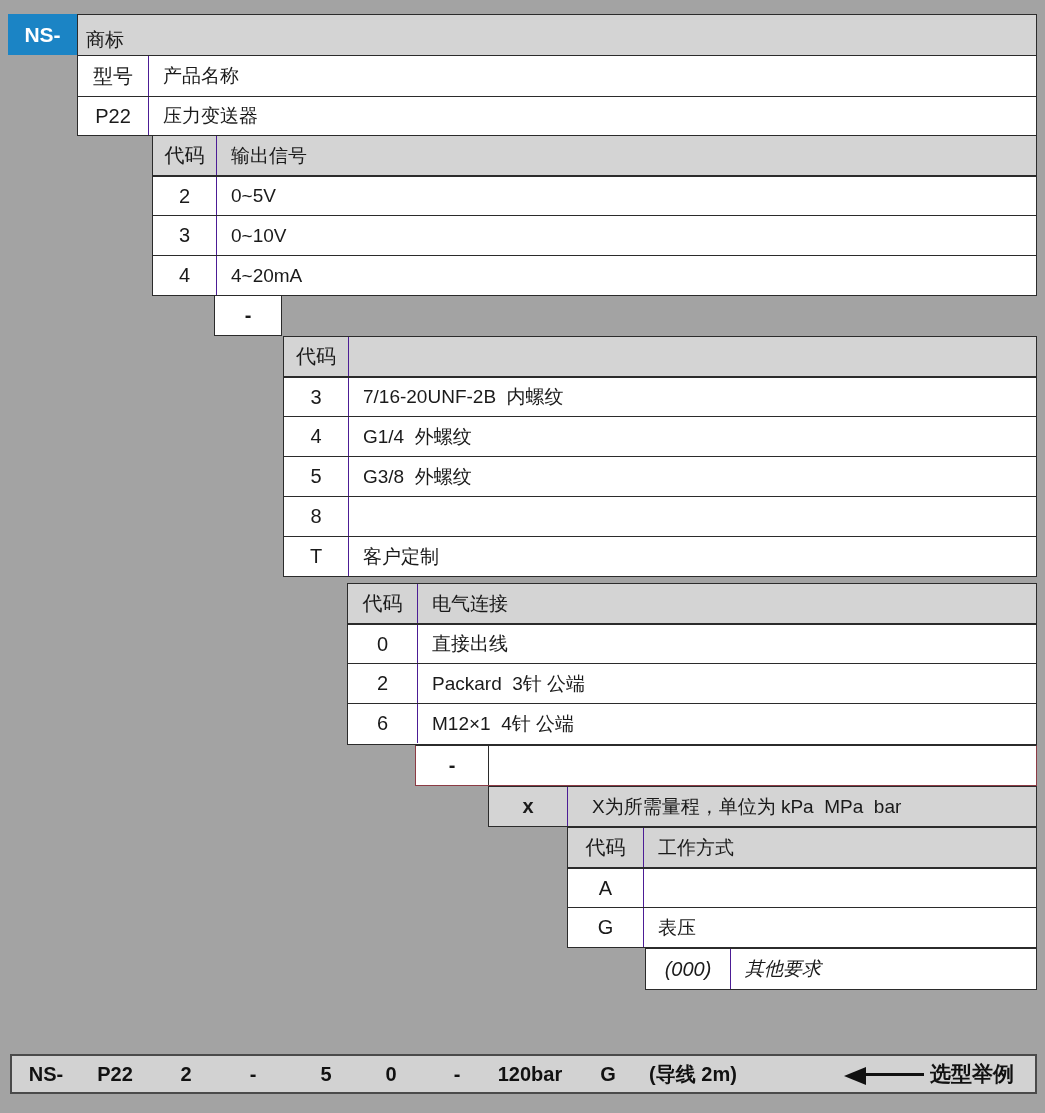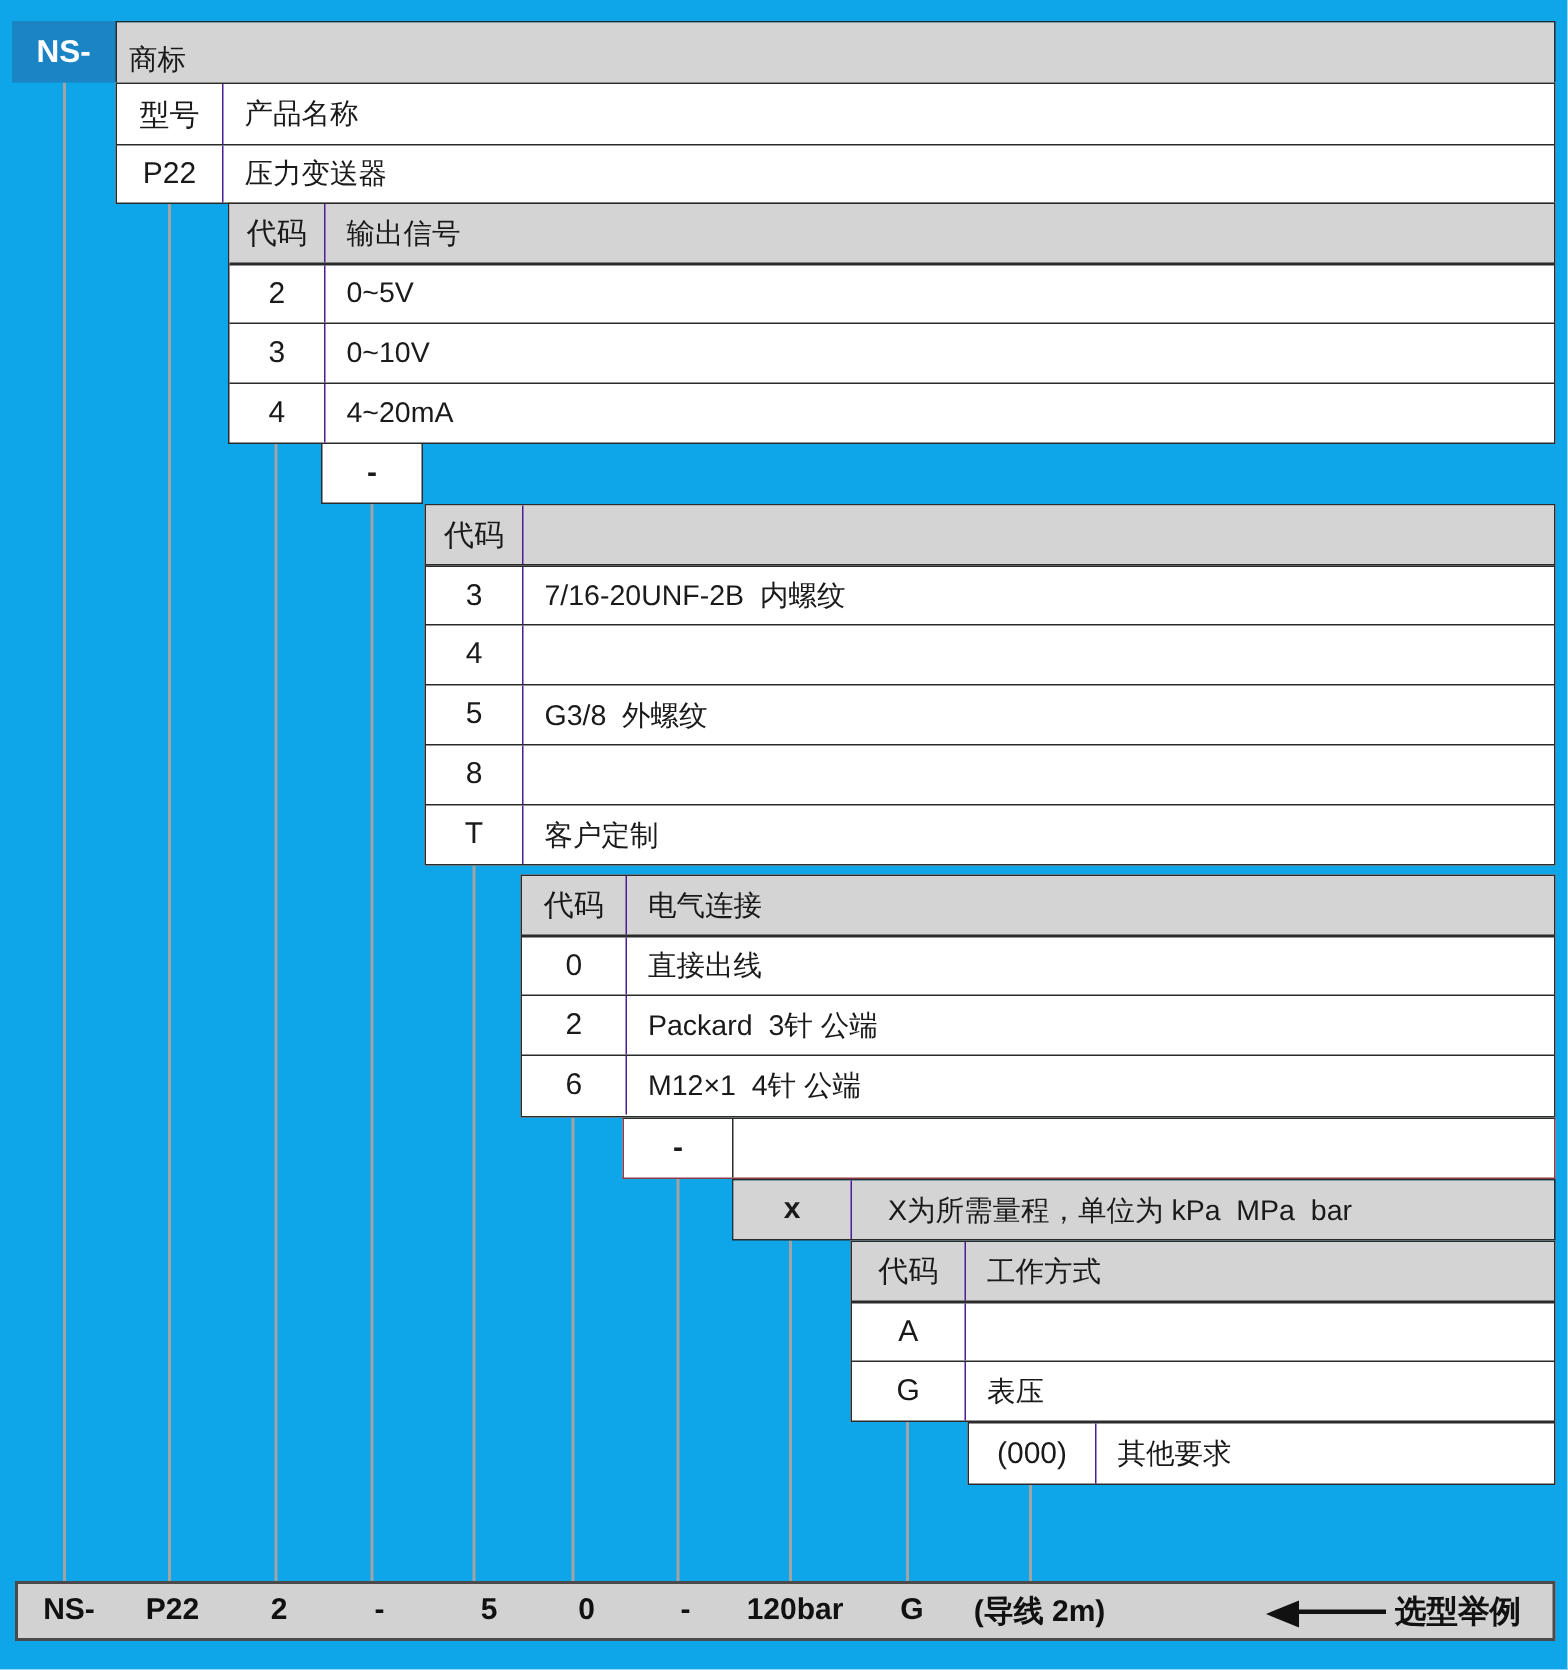--- a/index.html
+++ b/index.html
@@ -1,17 +1,17 @@
 <!DOCTYPE html>
 <html><head>
 <meta charset="utf-8">
 <style>
   html,body{margin:0;padding:0;background:#ffffff;}
   #stage{
-    position:relative;width:1045px;height:1113px;background:#0ea5e9;
+    position:relative;width:1045px;height:1113px;background:#a3a3a3;
     font-family:"Liberation Sans","DejaVu Sans",sans-serif;color:#1a1a1a;
     overflow:hidden;
   }
   .vline{position:absolute;width:2px;background:#a3a3a3;}
   .tbl{position:absolute;background:#ffffff;border:1px solid #2b2b2b;box-sizing:border-box;}
   .trow{display:flex;height:40px;border-top:1px solid #2b2b2b;box-sizing:border-box;}
   .trow:first-child{border-top:none;}
   .thead{background:#d4d4d4;border-bottom:1px solid #2b2b2b;}
   .code-col{display:flex;align-items:center;justify-content:center;
     border-right:1px solid #4c1d95;font-size:20px;box-sizing:border-box;flex:0 0 auto;}
@@ -114,20 +114,21 @@
   <div class="tbl" style="left:283px;top:336px;width:754px;height:241px;">
     <div class="trow thead">
       <div class="code-col" style="width:65px;">代码</div>
     </div>
     <div class="trow" style="height:39px;">
       <div class="code-col" style="width:65px;">3</div>
       <div class="desc-col">7/16-20UNF-2B  内螺纹</div>
     </div>
     <div class="trow">
       <div class="code-col" style="width:65px;">4</div>
+      <div class="desc-col">G1/4  外螺纹</div>
     </div>
     <div class="trow">
       <div class="code-col" style="width:65px;">5</div>
       <div class="desc-col">G3/8  外螺纹</div>
     </div>
     <div class="trow">
       <div class="code-col" style="width:65px;">8</div>
     </div>
     <div class="trow">
       <div class="code-col" style="width:65px;">T</div>
@@ -173,21 +174,21 @@
     <div class="trow" style="height:39px;">
       <div class="code-col" style="width:76px;">A</div>
     </div>
     <div class="trow">
       <div class="code-col" style="width:76px;">G</div>
       <div class="desc-col">表压</div>
     </div>
   </div>
 
   <div class="tbl" style="left:645px;top:948px;width:392px;height:42px;">
-    <div class="trow" style="height:40px;">
+    <div class="trow" style="height:40px;font-style:italic;">
       <div class="code-col" style="width:85px;">(000)</div>
       <div class="desc-col">其他要求</div>
     </div>
   </div>
 
   <div class="example-bar" style="left:10px;top:1054px;width:1027px;height:40px;">
     <span class="ex-item" style="left:34px;">NS-</span>
     <span class="ex-item" style="left:103px;">P22</span>
     <span class="ex-item" style="left:174px;">2</span>
     <span class="ex-item" style="left:241px;">-</span>

